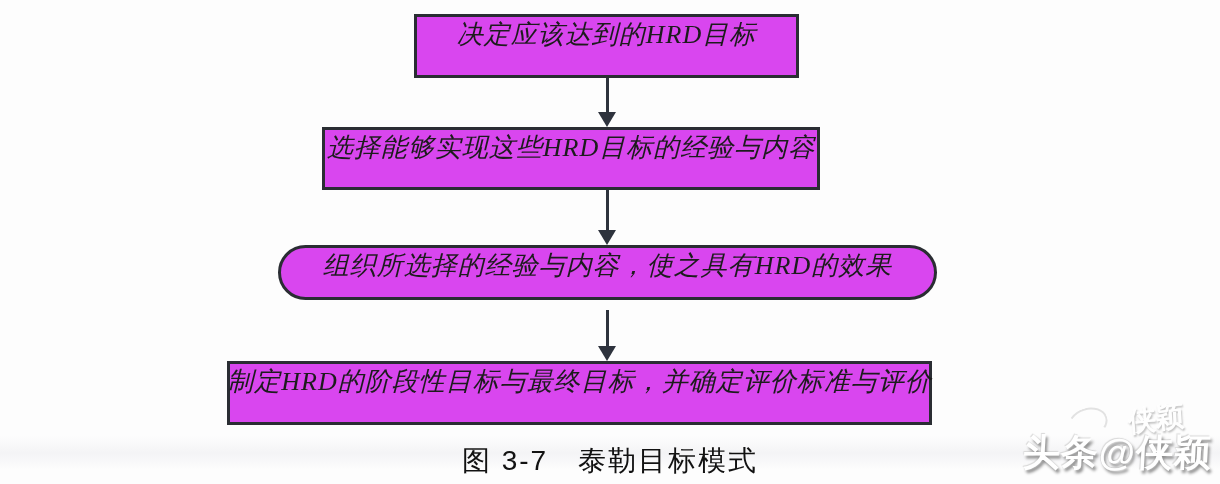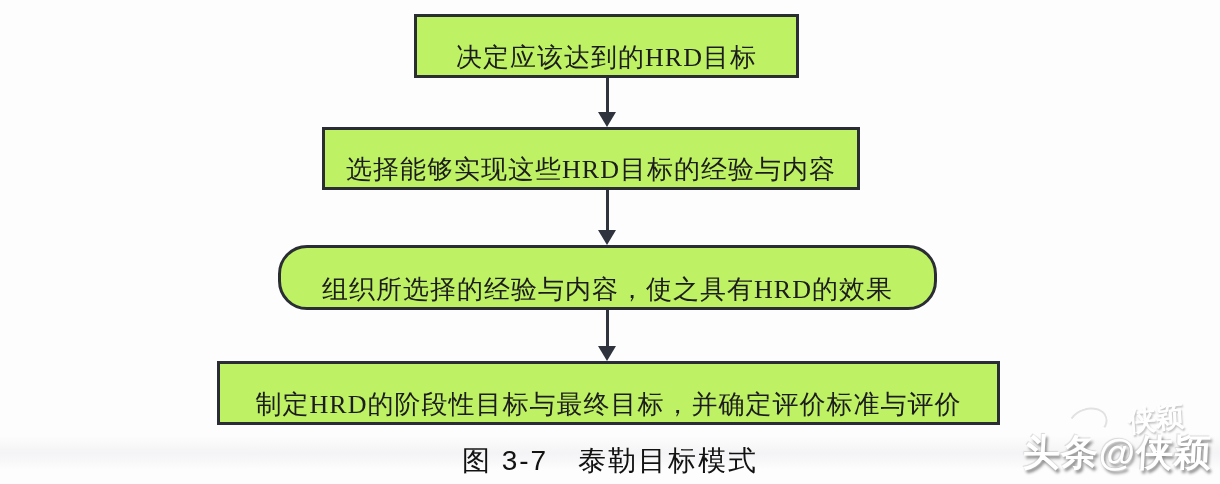--- a/index.html
+++ b/index.html
@@ -31,33 +31,34 @@
     background: linear-gradient(180deg,
       rgba(240,240,243,0) 0%,
       rgba(236,236,240,0.55) 50%,
       rgba(240,240,243,0) 100%);
     pointer-events: none;
   }
   .flow-box {
     position: absolute;
     box-sizing: border-box;
     border: 3px solid var(--box-border);
-    background: #bef264;
+    background: #d946ef;
     display: flex;
-    align-items: flex-end;
+    align-items: flex-start;
     justify-content: center;
     color: var(--box-text);
     font-size: 26px;
     letter-spacing: 1px;
     white-space: nowrap;
+    font-style: italic;
   }
   .box-1 { left: 414px; top: 14px;  width: 385px; height: 64px; }
-  .box-2 { left: 322px; top: 127px; width: 538px; height: 63px; }
-  .box-3 { left: 278px; top: 245px; width: 659px; height: 65px; border-radius: 29px; }
-  .box-4 { left: 217px; top: 361px; width: 783px; height: 64px; }
+  .box-2 { left: 322px; top: 127px; width: 498px; height: 63px; }
+  .box-3 { left: 278px; top: 245px; width: 659px; height: 55px; border-radius: 29px; }
+  .box-4 { left: 227px; top: 361px; width: 705px; height: 64px; }
 
   .flow-arrow {
     position: absolute;
     left: 597px;
     width: 20px;
     display: flex;
     flex-direction: column;
     align-items: center;
   }
   .arrow-1 { top: 78px;  height: 49px; }

